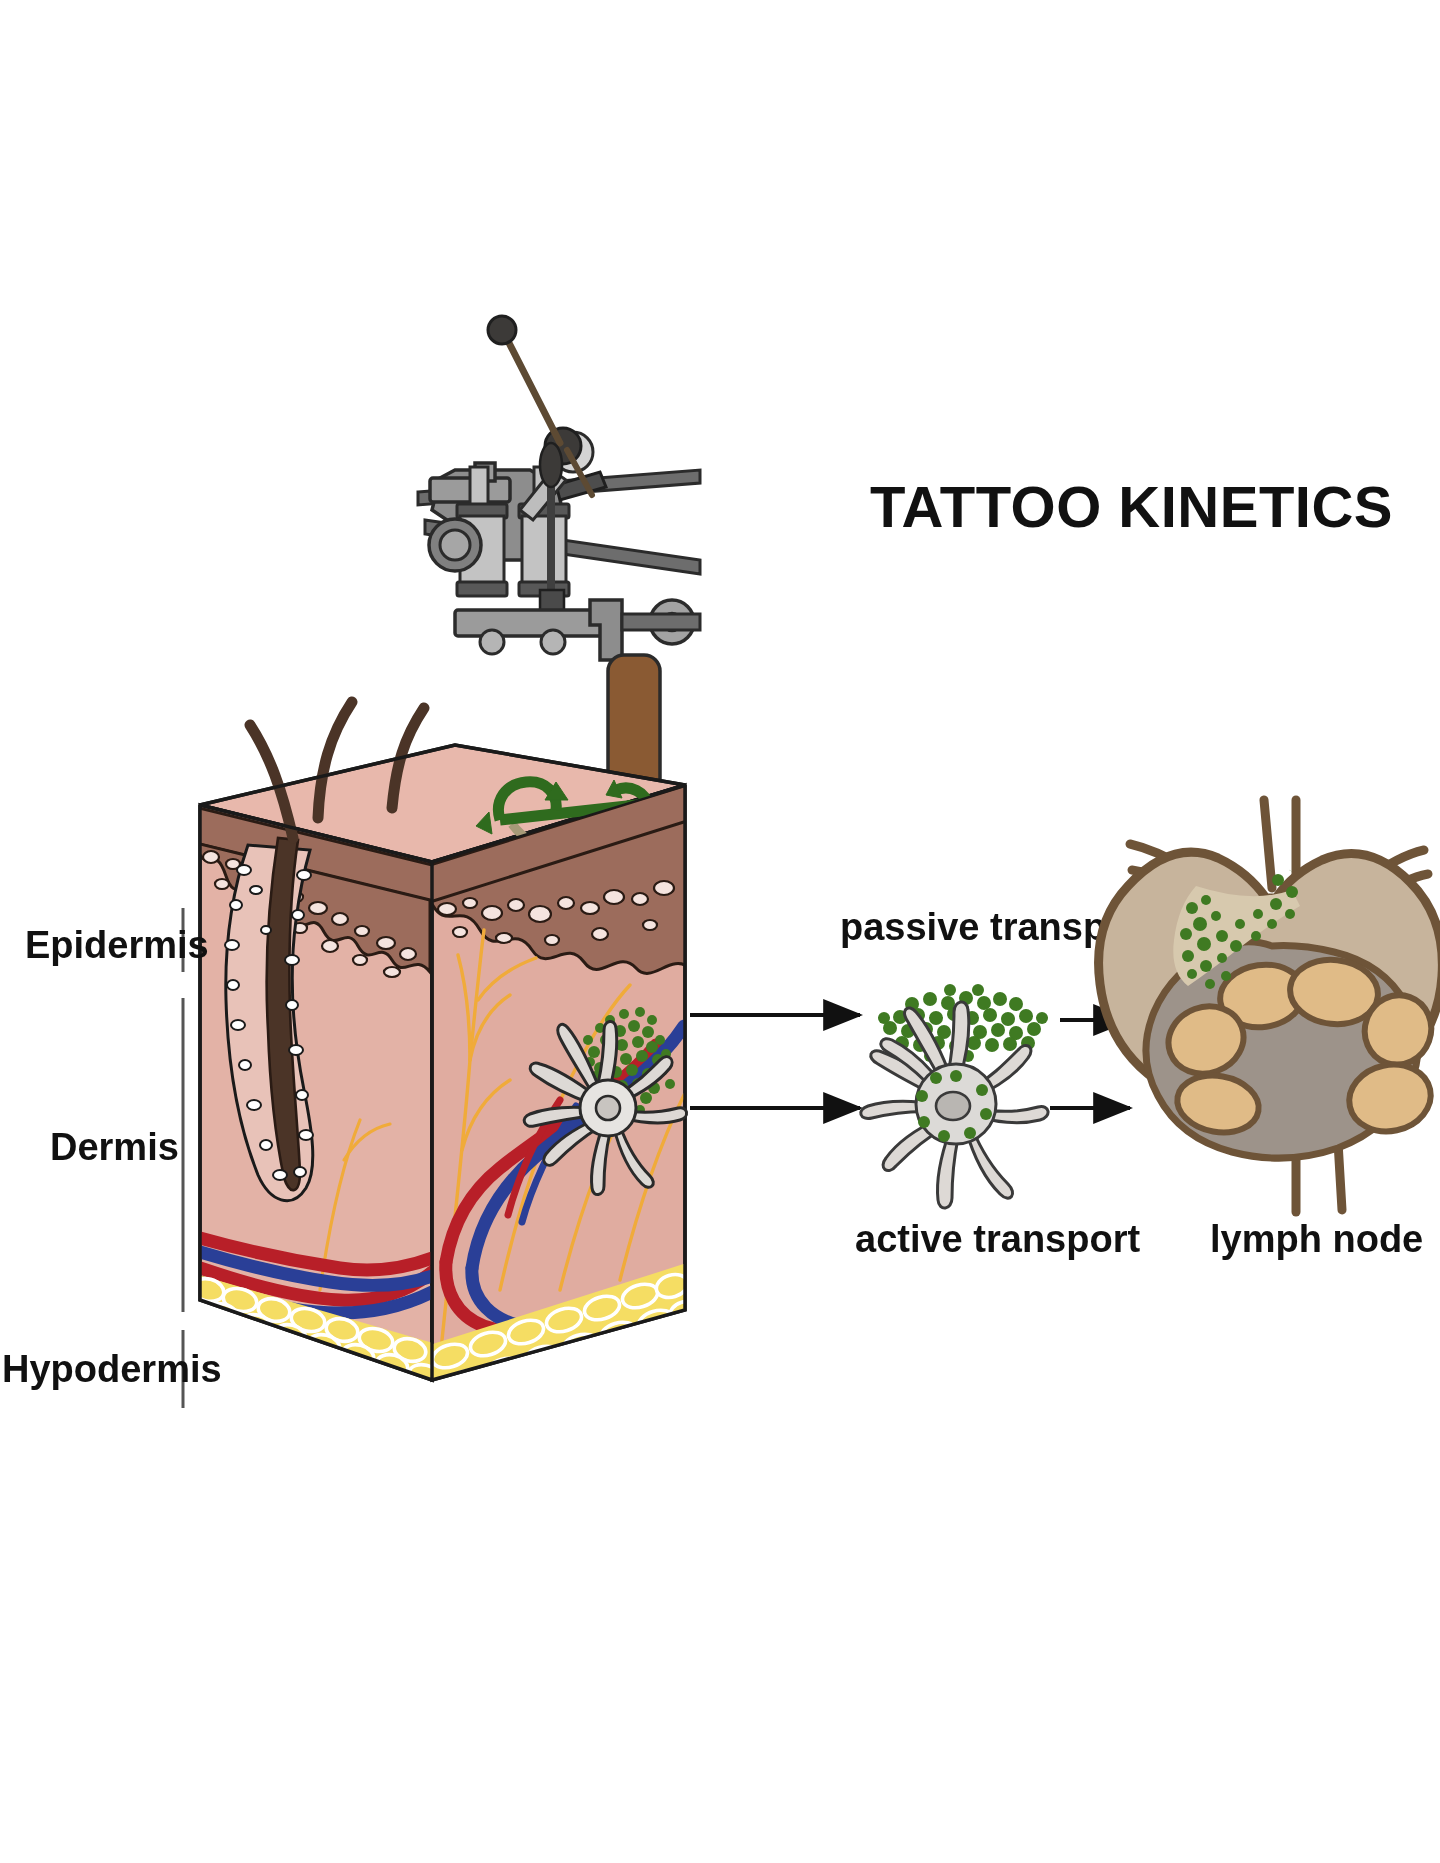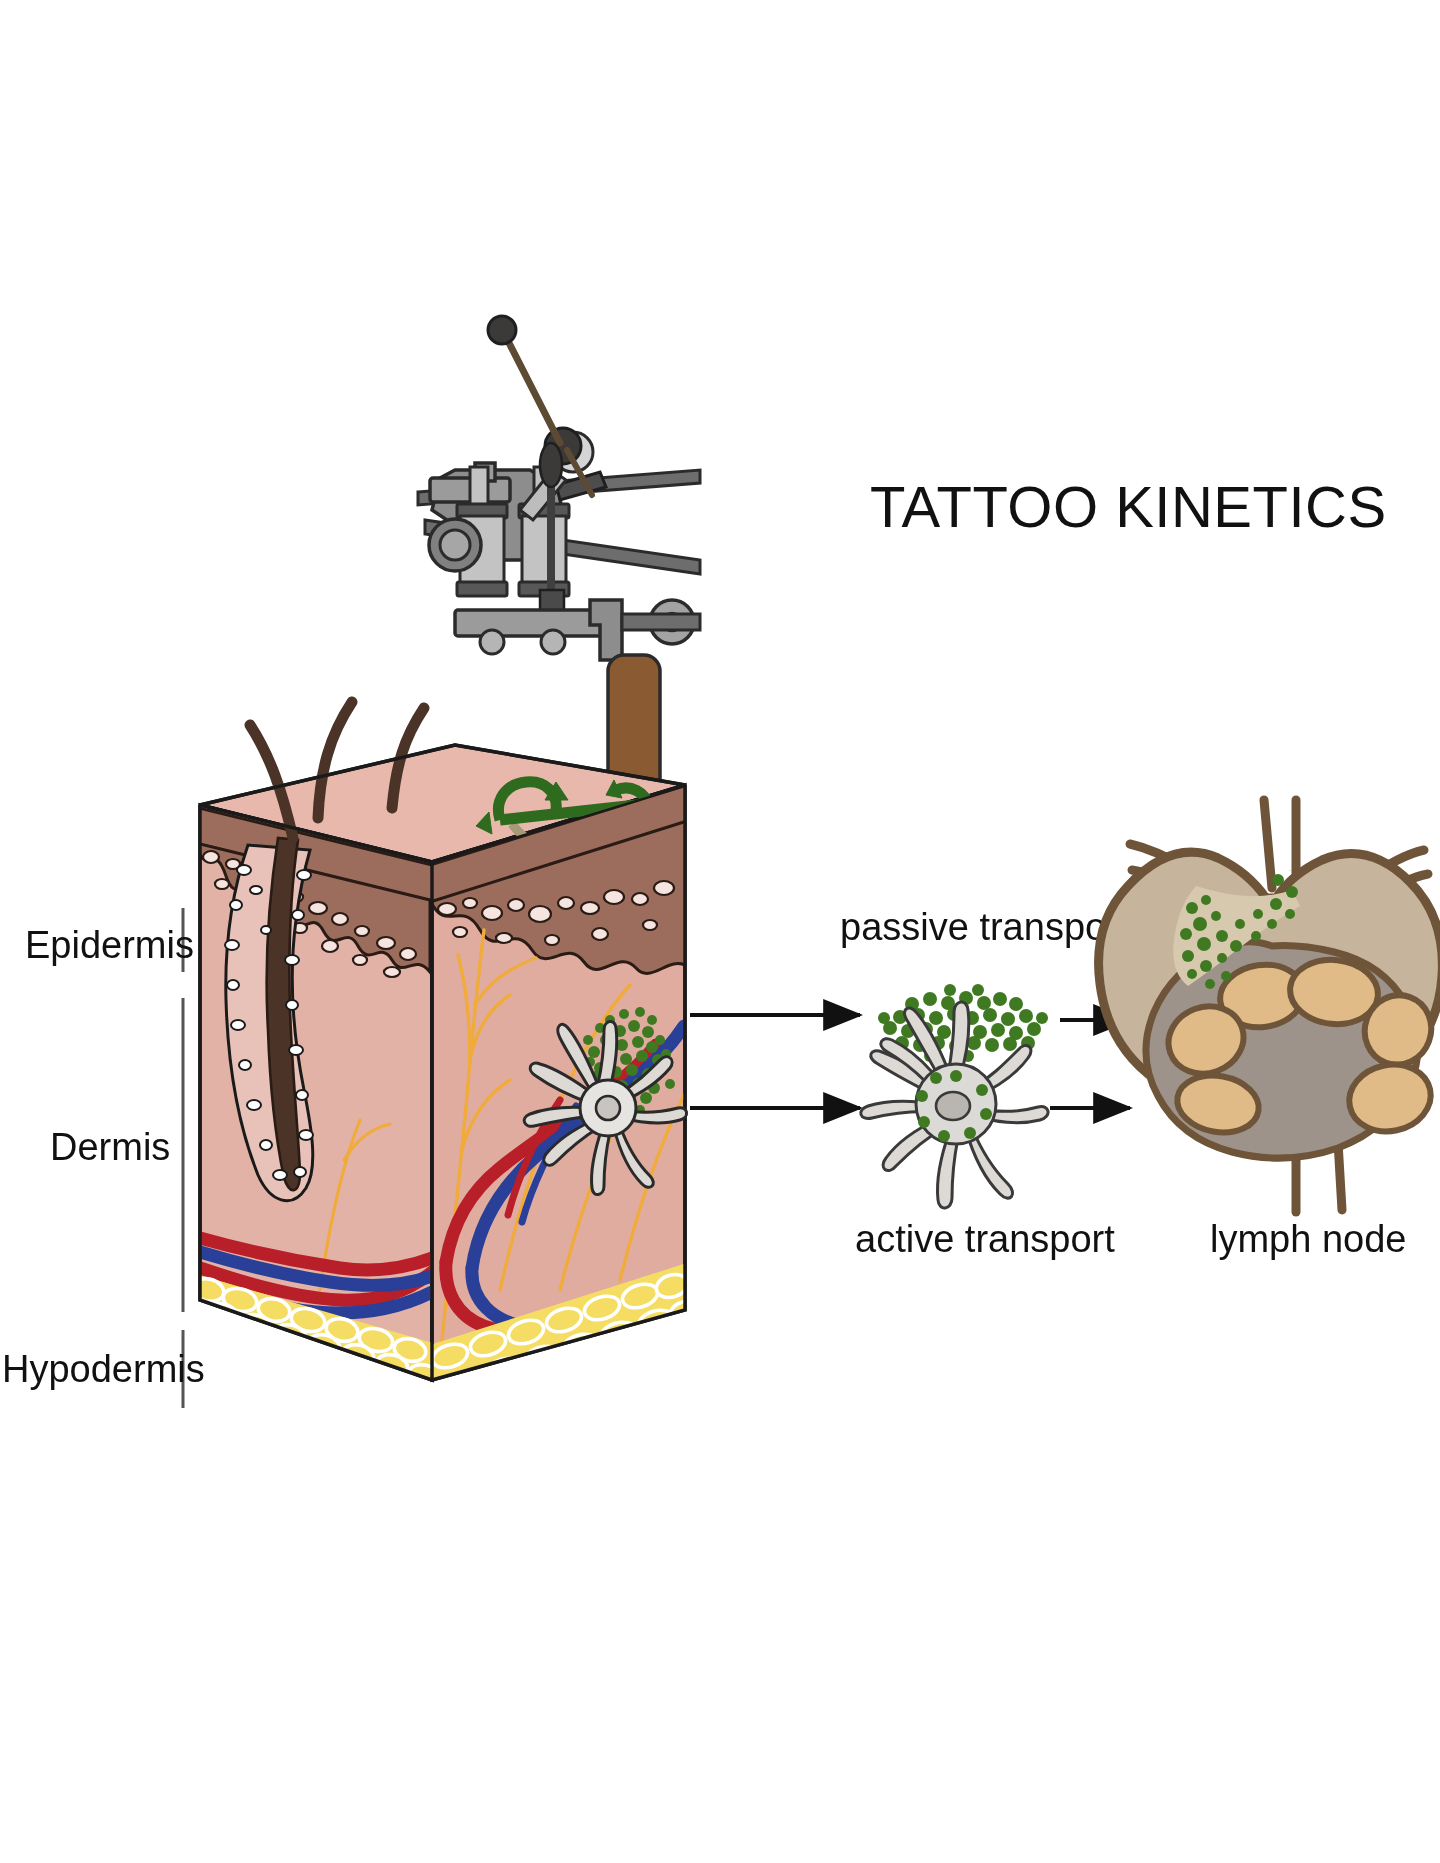--- a/index.html
+++ b/index.html
@@ -13,20 +13,21 @@
     height: 1863px;
     position: relative;
     font-family: "Liberation Sans", sans-serif;
     overflow: hidden;
   }
   #stage {
     position: absolute;
     left: 0; top: 0;
     width: 1440px;
     height: 1552px;
+    font-weight: bold;
   }
   .diagram-svg {
     display: block;
     width: 1440px;
     height: 1863px;
   }
   text {
     font-family: "Liberation Sans", sans-serif;
     fill: #111111;
     white-space: pre;

